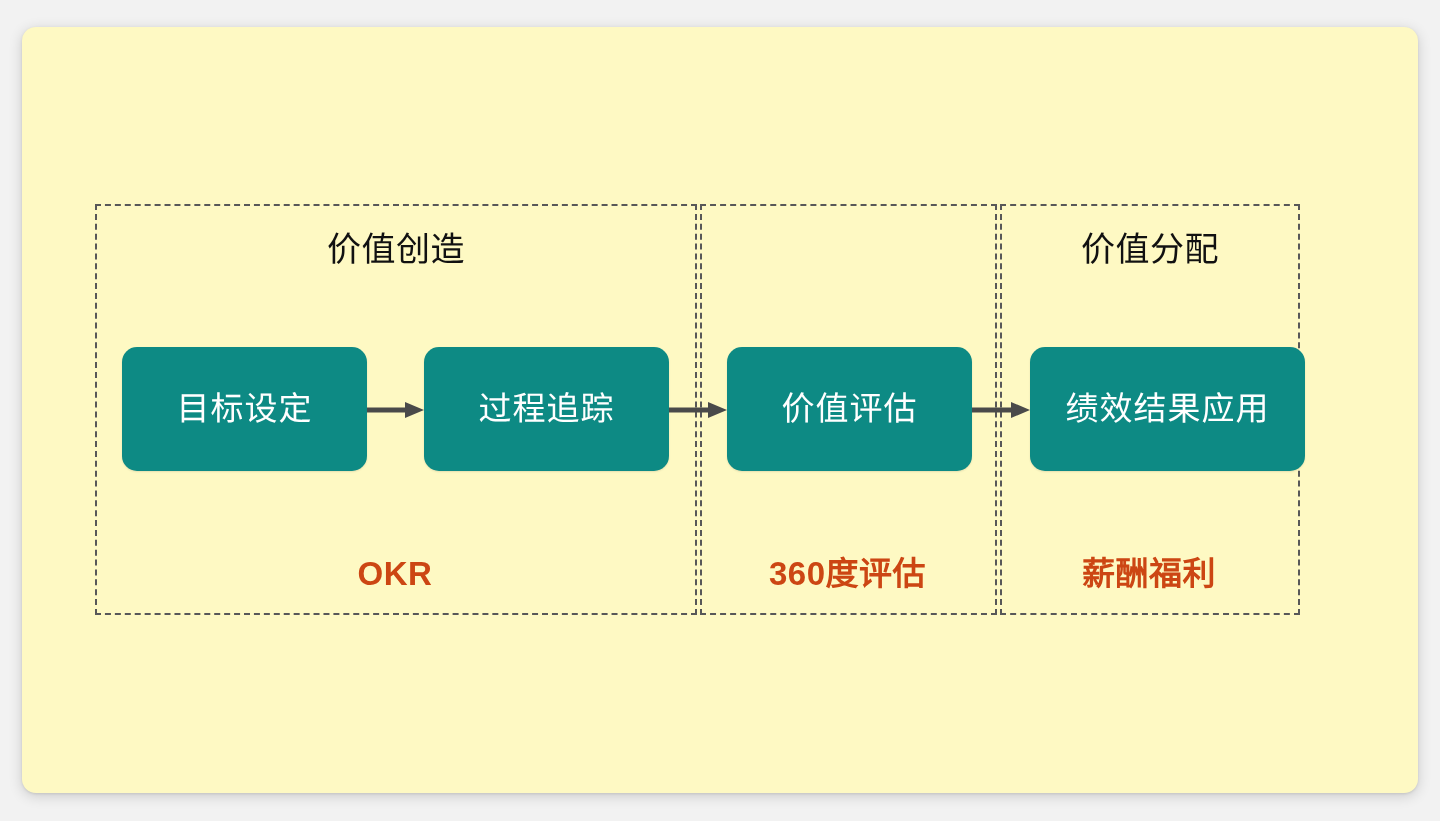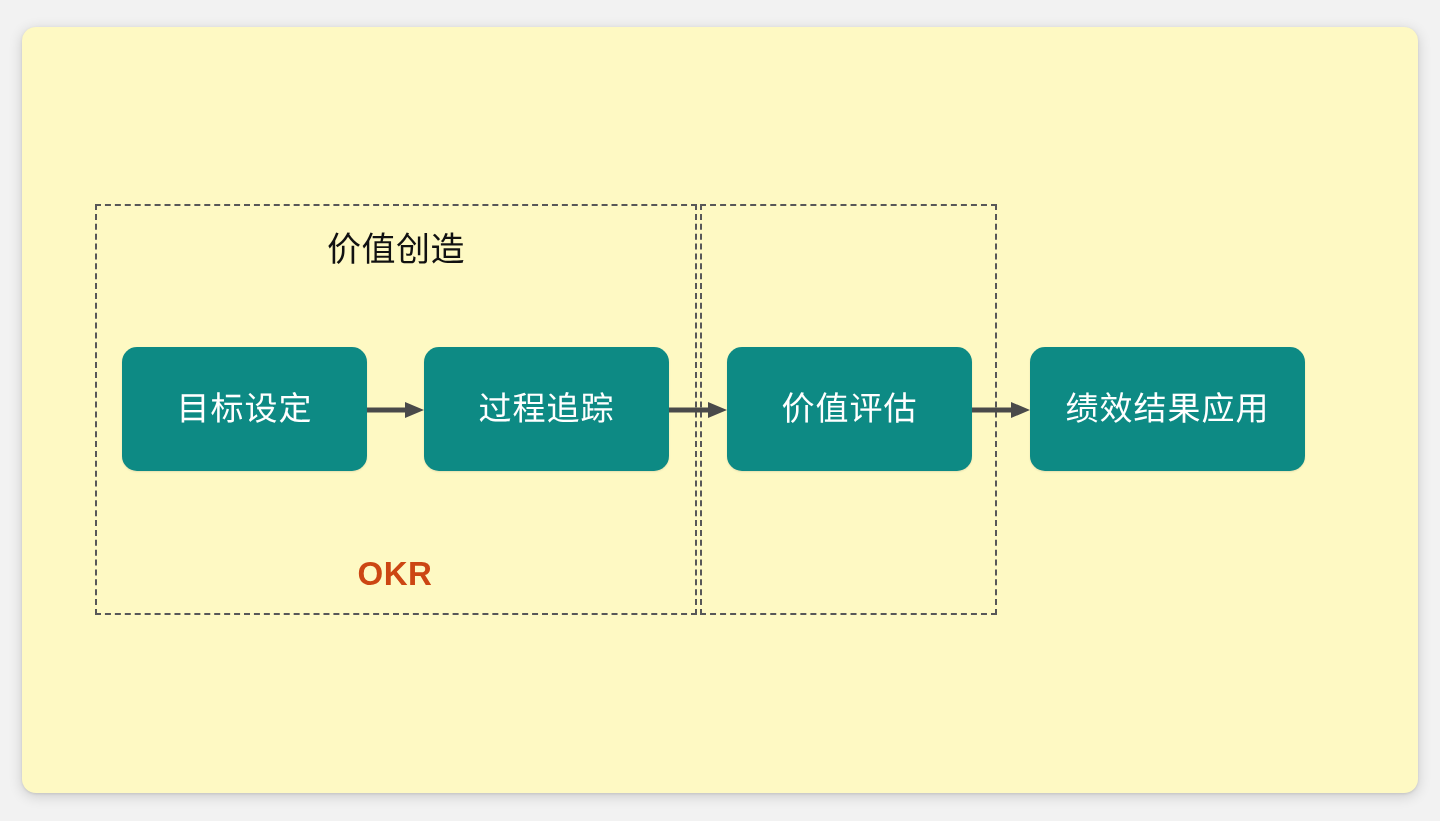--- a/index.html
+++ b/index.html
@@ -118,22 +118,27 @@
 
 <div class="slide-card">
   <div class="diagram">
 
     <div class="phase phase-1">
       <div class="phase-title">价值创造</div>
       <div class="phase-tag">OKR</div>
     </div>
 
     <div class="phase phase-2">
+      <div class="phase-tag">360度评估</div>
     </div>
 
+    <div class="phase phase-3">
+      <div class="phase-title">价值分配</div>
+      <div class="phase-tag">薪酬福利</div>
+    </div>
 
     <div class="node node-1">
       <span class="node-label">目标设定</span>
     </div>
 
     <div class="node node-2">
       <span class="node-label">过程追踪</span>
     </div>
 
     <div class="node node-3">

